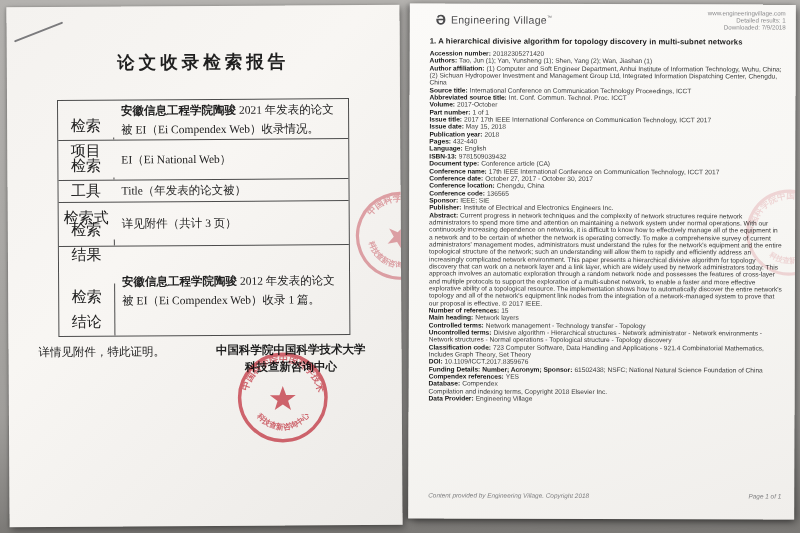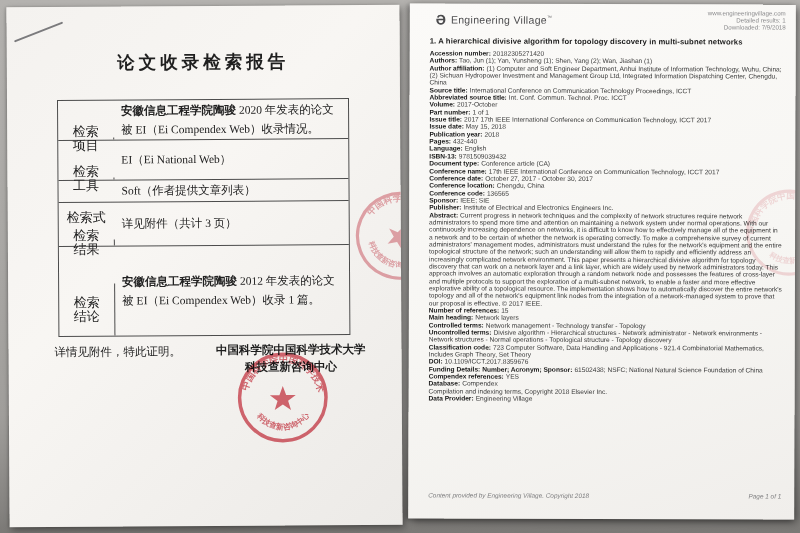--- a/index.html
+++ b/index.html
@@ -34,28 +34,28 @@
 
   .lp-title { position:absolute; top:44px; left:0; width:100%; text-align:center;
     font-size:17.5px; font-weight:bold; letter-spacing:4px; color:#1f1f1f; }
 
   .lp-table { position:absolute; left:50px; top:93px; width:292px;
     border:1px solid #4c4c4c; }
   .t-row { display:flex; border-bottom:1px solid #4c4c4c; }
   .t-row:last-child { border-bottom:none; }
   .t-label { width:56px; border-right:1px solid #4c4c4c; display:flex;
     align-items:center; justify-content:center; text-align:center;
-    white-space:pre-line; font-size:13px; line-height:14px; color:#222;margin-top:37px; }
+    white-space:pre-line; font-size:15px; line-height:25px; color:#222;margin-top:37px; }
   .t-content { flex:1; display:flex; align-items:center; padding:3px 7px;
     font-size:11.5px; line-height:18.5px; color:#222; }
   .h1 { height:40px; } .h2 { height:40px; } .h3 { height:22px; }
   .h4 { height:44px; } .h5 { height:89px; }
   .bold { font-weight:bold;font-family:Liberation Serif, serif; }
 
-  .lp-note { position:absolute; left:46px; top:338px; font-size:11.5px; color:#222; }
+  .lp-note { position:absolute; left:30px; top:338px; font-size:11.5px; color:#222; }
 
   .lp-signature { position:absolute; right:36px; top:336px; text-align:center;
     font-size:11.5px; line-height:16.5px; font-weight:bold; color:#1e1e1e; }
   .lp-sign-date { letter-spacing:1px; }
 
   
   .stamp { position:absolute; pointer-events:none; }
   .stamp svg { display:block; }
   .stamp-main { left:226px; top:344px; width:96px; height:96px; opacity:.78;
     mix-blend-mode:multiply; }
@@ -93,34 +93,34 @@
 
   <div class="pen-mark"></div>
 
   <div class="lp-title">论文收录检索报告</div>
 
   <div class="lp-table">
     <div class="t-row h1">
       <div class="t-label">检索
 项目</div>
       <div class="t-content">
-        <div><span class="bold">安徽信息工程学院陶骏</span><span> 2020 年发表的论文被 EI（Ei Compendex Web）收录情况。</span></div>
+        <div><span class="bold">安徽信息工程学院陶骏</span><span> 2021 年发表的论文被 EI（Ei Compendex Web）收录情况。</span></div>
       </div>
     </div>
     <div class="t-row h2">
       <div class="t-label">检索
 工具</div>
       <div class="t-content">
         <div><span>EI（Ei National Web）</span></div>
       </div>
     </div>
     <div class="t-row h3">
       <div class="t-label">检索式</div>
       <div class="t-content">
-        <div><span>Soft（作者提供文章列表）</span></div>
+        <div><span>Title（年发表的论文被）</span></div>
       </div>
     </div>
     <div class="t-row h4">
       <div class="t-label">检索
 结果</div>
       <div class="t-content">
         <div><span>详见附件（共计 3 页）</span></div>
       </div>
     </div>
     <div class="t-row h5">

